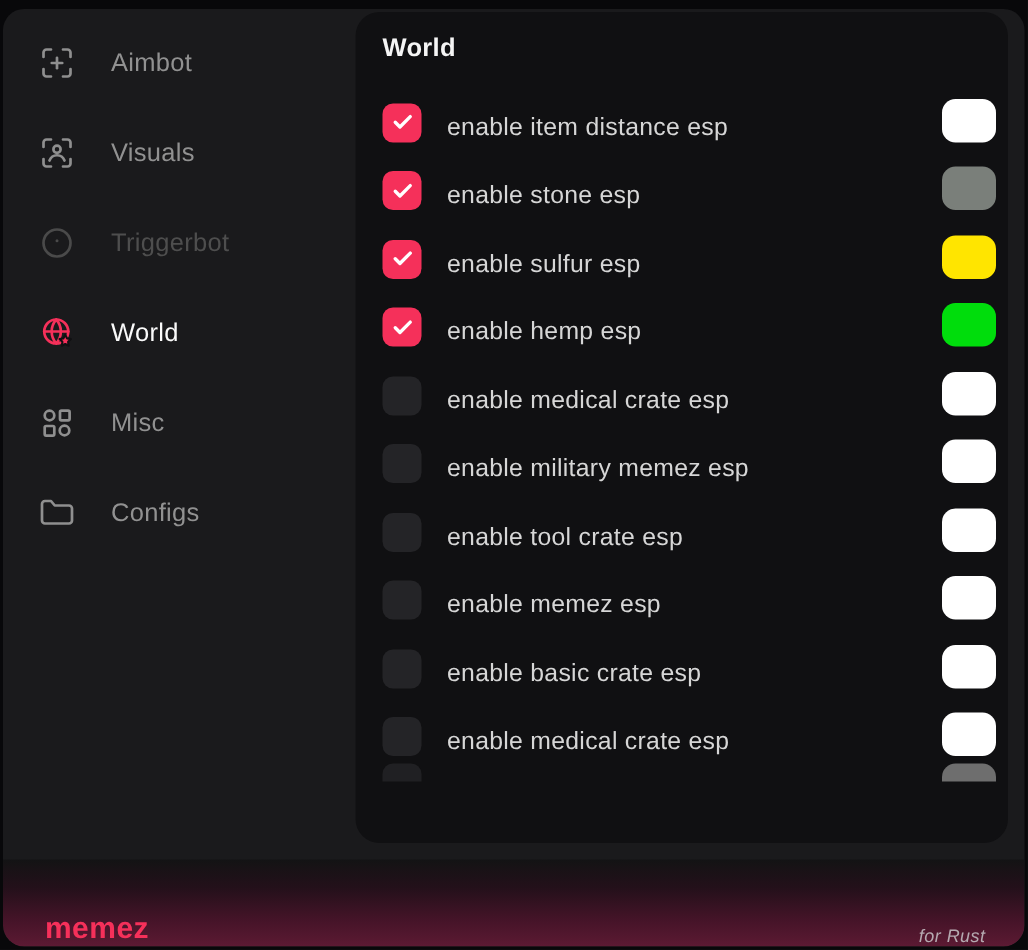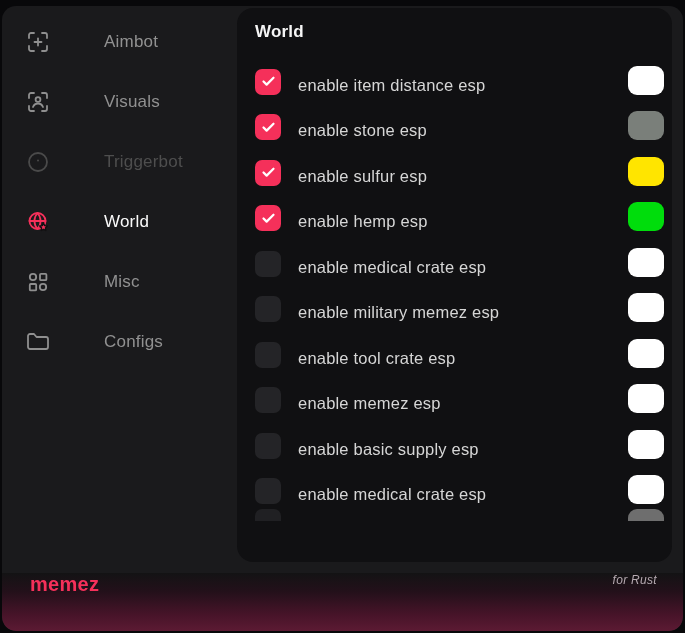--- a/index.html
+++ b/index.html
@@ -23,21 +23,20 @@
     left: 0; top: 0; bottom: 58px;
     width: 235px;
     padding-top: 6px;
   }
   .side-item {
     display: flex;
     align-items: center;
     height: 60px;
     padding-left: 24px;
     cursor: pointer;
-    gap: 30px;
   }
   .side-item .icon {
     width: 24px; height: 24px;
     display: flex; align-items: center; justify-content: center;
     color: #8f8f8f;
   }
   .side-item .icon svg { width: 24px; height: 24px; display: block; }
   .side-item .lbl {
     margin-left: 24px;
     font-size: 17px;
@@ -112,21 +111,21 @@
     background: #6e6e6e;
   }
   
   .footer {
     position: absolute;
     left: 0; right: 0; bottom: 0;
     height: 58px;
     border-radius: 0 0 14px 14px;
     background: linear-gradient(180deg, #131314 0%, #23101a 32%, #471429 72%, #5c1a33 100%);
     display: flex;
-    align-items: flex-start;
+    align-items: flex-end;
     padding: 0 26px 0 28px;
   }
   .brand {
     font-size: 20px;
     font-weight: 700;
     color: var(--accent);
     letter-spacing: .3px;
   }
   .tagline {
     margin-left: auto;
@@ -288,21 +287,21 @@
       
     </span>
     <span class="lbl">enable memez esp</span>
     <span class="swatch" style="background: rgb(255, 255, 255);"></span>
   </div>
 
   <div class="row">
     <span class="checkbox">
       
     </span>
-    <span class="lbl">enable basic supply esp</span>
+    <span class="lbl">enable basic crate esp</span>
     <span class="swatch" style="background: rgb(255, 255, 255);"></span>
   </div>
 
   <div class="row">
     <span class="checkbox">
       
     </span>
     <span class="lbl">enable medical crate esp</span>
     <span class="swatch" style="background: rgb(255, 255, 255);"></span>
   </div>

